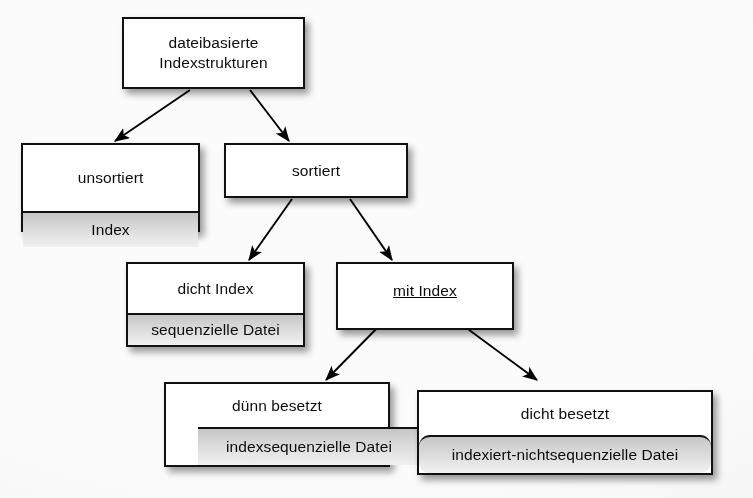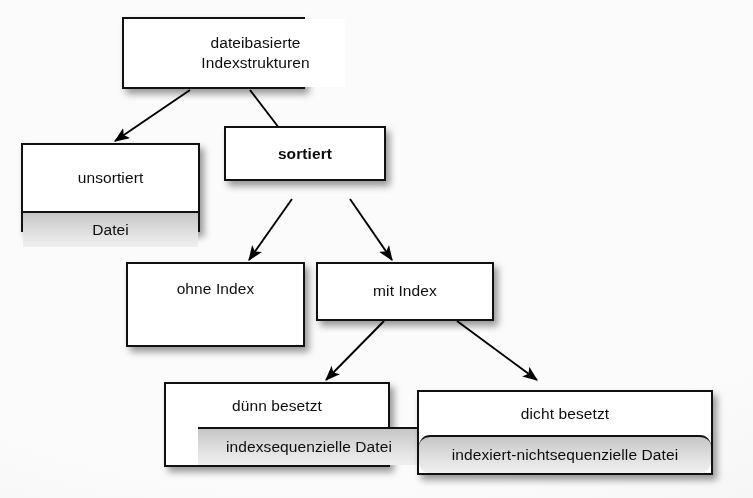--- a/index.html
+++ b/index.html
@@ -84,40 +84,41 @@
         <line x1="250" y1="90" x2="289" y2="141" stroke="#000000" stroke-width="1.9" marker-end="url(#arrowhead)"></line>
         <line x1="292" y1="199" x2="249" y2="260" stroke="#000000" stroke-width="1.9" marker-end="url(#arrowhead)"></line>
         <line x1="350" y1="199" x2="392" y2="260" stroke="#000000" stroke-width="1.9" marker-end="url(#arrowhead)"></line>
         <line x1="384" y1="321" x2="326" y2="380" stroke="#000000" stroke-width="1.9" marker-end="url(#arrowhead)"></line>
         <line x1="457" y1="321" x2="537" y2="380" stroke="#000000" stroke-width="1.9" marker-end="url(#arrowhead)"></line>
       </g>
   </svg>
 
   <div id="node-layer">
   <div class="node" style="left: 122px; top: 17px; width: 183px; height: 72px;">
-    <div class="node-title" style="height: 68px; margin-left: 42px;">dateibasierte
+    <div class="node-title" style="height: 68px;">dateibasierte
 Indexstrukturen</div>
 
   </div>
 
   <div class="node" style="left: 21px; top: 143px; width: 179px; height: 89px;">
     <div class="node-title" style="height: 66px;">unsortiert</div>
-    <div class="node-sub" style="height: 36px;">Datei</div>
+    <div class="node-sub" style="height: 36px;">Index</div>
   </div>
 
-  <div class="node" style="left: 224px; top: 126px; width: 162px; height: 55px; font-weight: bold;">
+  <div class="node" style="left: 224px; top: 143px; width: 184px; height: 55px;">
     <div class="node-title" style="height: 51px;">sortiert</div>
 
   </div>
 
   <div class="node" style="left: 126px; top: 262px; width: 179px; height: 85px;">
-    <div class="node-title" style="height: 49px;">ohne Index</div>
+    <div class="node-title" style="height: 49px;">dicht Index</div>
+    <div class="node-sub" style="height: 32px;">sequenzielle Datei</div>
   </div>
 
-  <div class="node" style="left: 316px; top: 262px; width: 178px; height: 59px;">
+  <div class="node" style="left: 336px; top: 262px; width: 178px; height: 68px; text-decoration: underline;">
     <div class="node-title" style="height: 53px;">mit Index</div>
 
   </div>
 
   <div class="node" style="left: 164px; top: 382px; width: 226px; height: 85px;">
     <div class="node-title" style="height: 43px;">dünn besetzt</div>
     <div class="node-sub" style="height: 38px; margin-left: 32px;">indexsequenzielle Datei</div>
   </div>
 
   <div class="node" style="left: 417px; top: 390px; width: 296px; height: 85px;">

